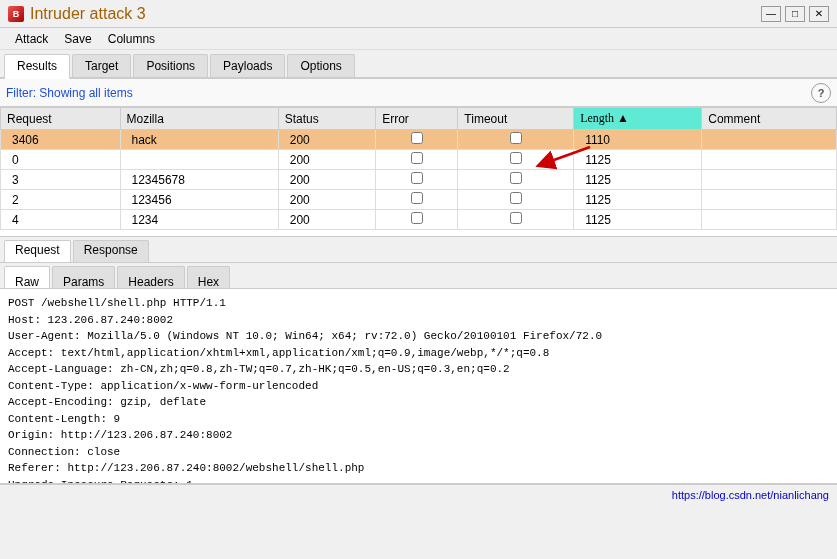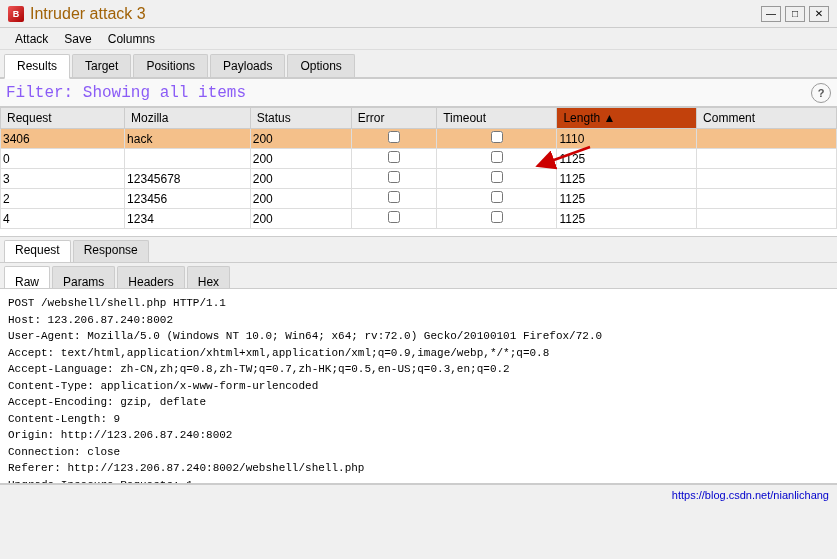--- a/index.html
+++ b/index.html
@@ -103,23 +103,22 @@
       background: #f9f9f9;
       border-bottom: 1px solid #ccc;
       display: flex;
       align-items: center;
       padding: 4px 6px;
       gap: 6px;
       height: 28px;
     }
     .filter-text {
       flex: 1;
-      font-size: 16px;
-      color: #8b5cf6;
-      font-family: Liberation Mono, monospace;
+      font-size: 12px;
+      color: #1d4ed8;
     }
     .filter-help {
       width: 20px;
       height: 20px;
       border: 1px solid #999;
       border-radius: 50%;
       display: flex;
       align-items: center;
       justify-content: center;
       font-size: 11px;
@@ -144,25 +143,26 @@
     thead th {
       background: #e8e8e8;
       border: 1px solid #ccc;
       padding: 3px 6px;
       text-align: left;
       font-weight: normal;
       cursor: pointer;
       white-space: nowrap;
     }
     thead th.sorted {
-      background: #c2410c;
+      background: #5eead4;
+      font-family: Liberation Serif, serif;
     }
     tbody tr td {
       border: 1px solid #ddd;
-      padding: 2px 2px;
+      padding: 2px 11px;
       white-space: nowrap;
     }
     tbody tr.highlighted {
       background: #f4c08a;
     }
     .checkbox-cell {
       text-align: center;
     }
     .checkbox-cell input[type="checkbox"] {
       width: 12px;

